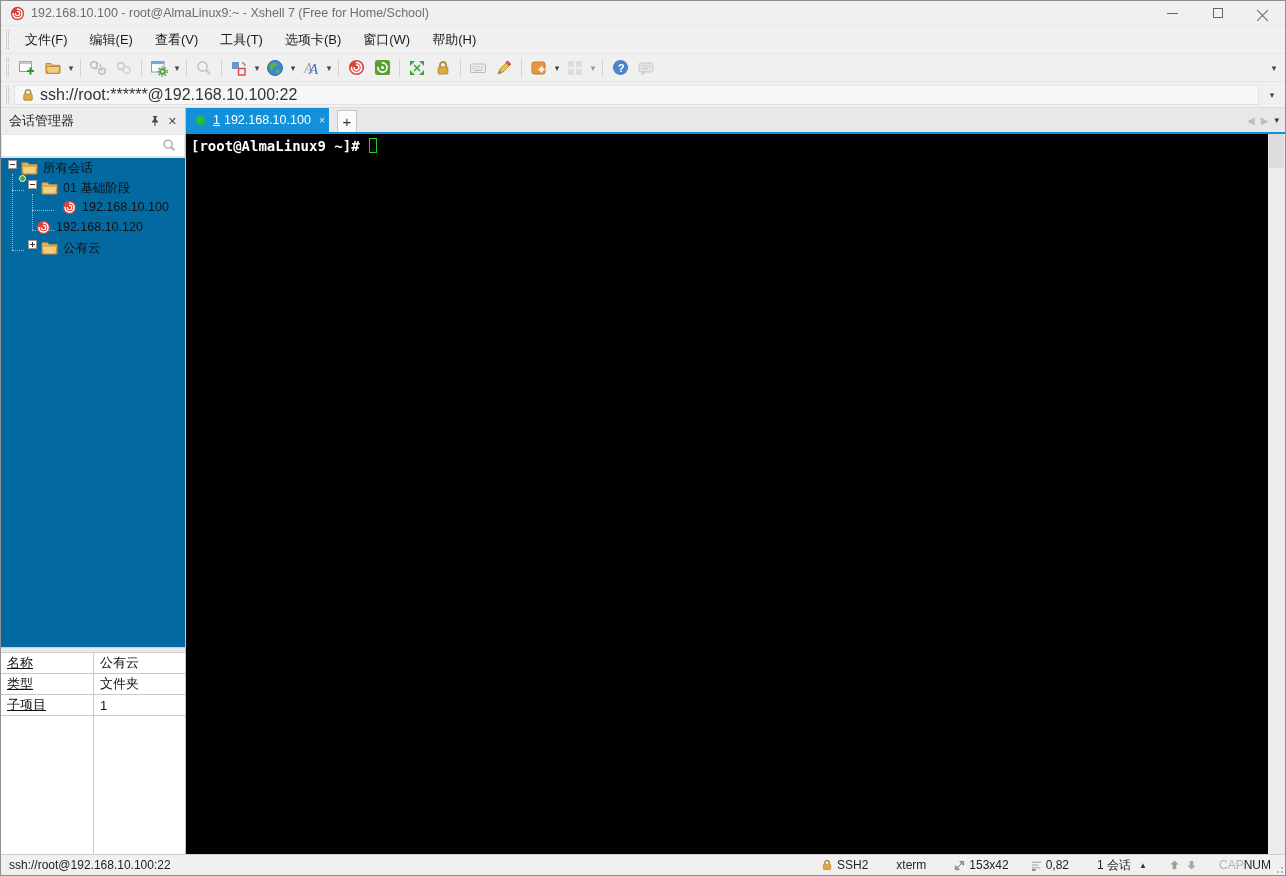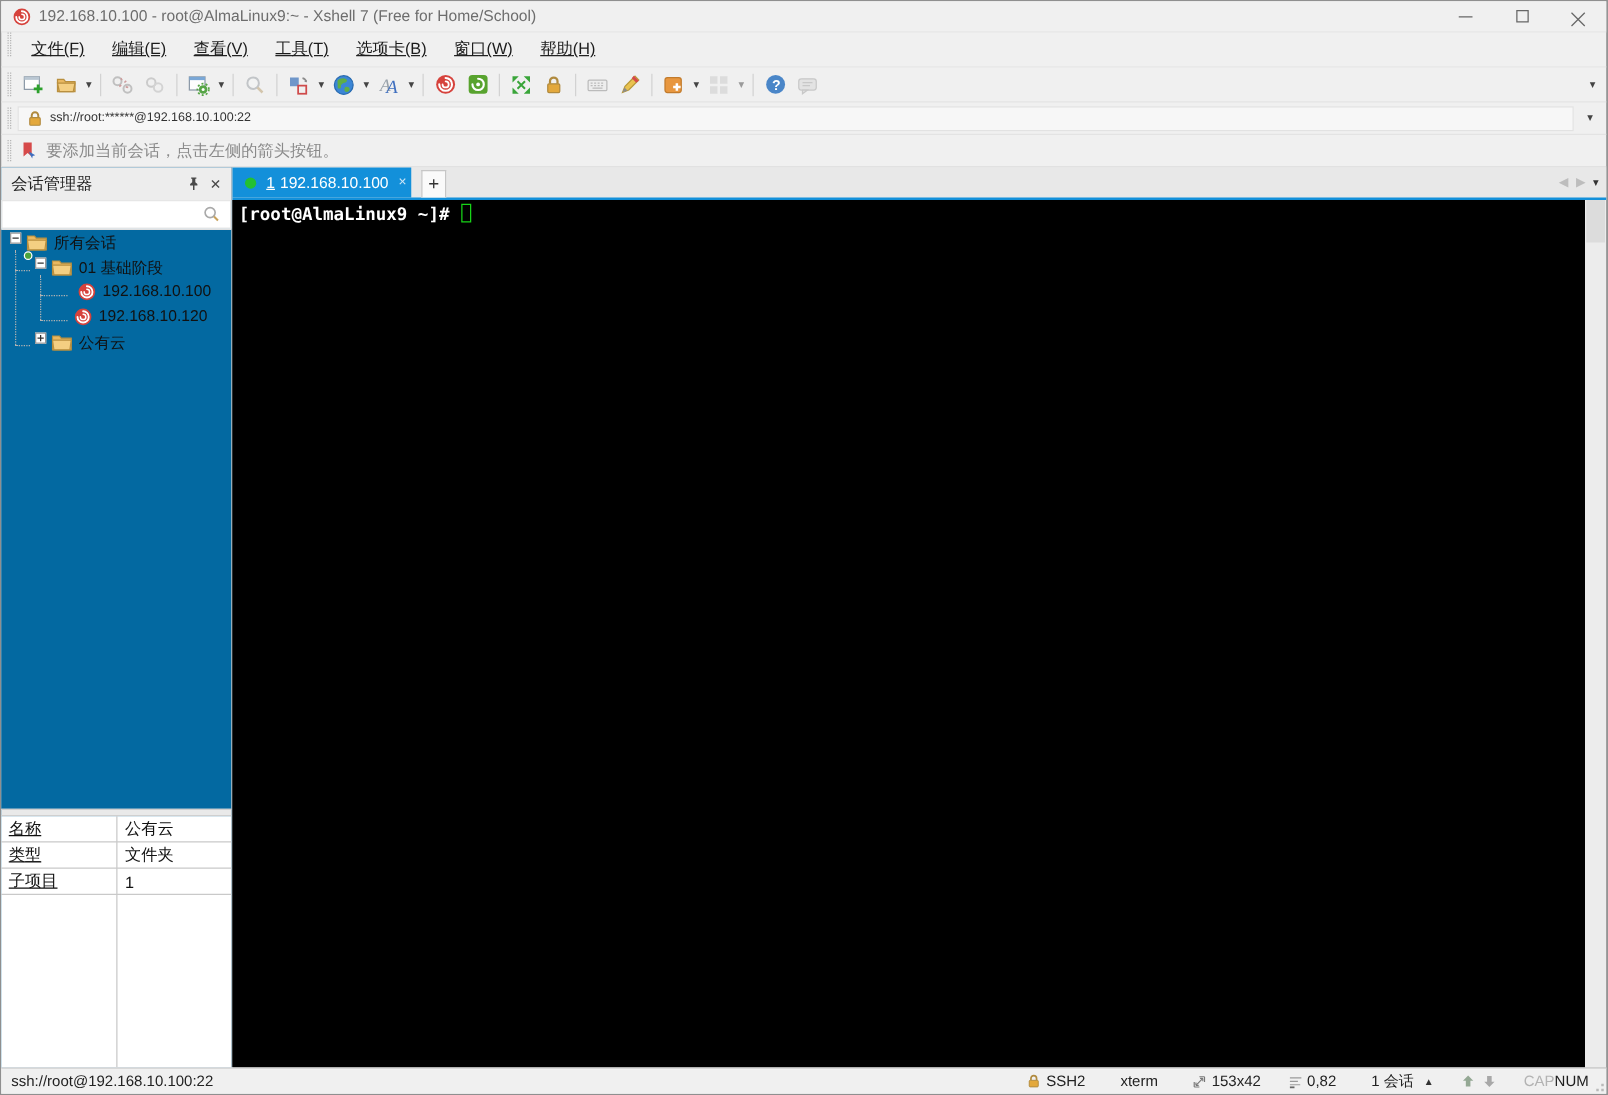--- a/index.html
+++ b/index.html
@@ -15,36 +15,36 @@
   .titlebar .title { color:#6d6d6d; font-size:12.5px; }
   .wincontrols { margin-left:auto; display:flex; height:100%; }
   .wbtn { width:45px; display:flex; align-items:center; justify-content:center; color:#666; }
   .ic-min { width:11px; height:1px; background:#666; display:block; }
   .ic-max { width:10px; height:10px; border:1px solid #666; display:block; }
   .ic-x { position:relative; width:11px; height:11px; display:block; }
   .ic-x::before,.ic-x::after { content:""; position:absolute; left:5px; top:0; width:1px; height:15px; background:#666; }
   .ic-x::before { transform:rotate(45deg); } .ic-x::after { transform:rotate(-45deg); }
 
   
-  .menubar { height:28px; display:flex; border-top:1px solid #e6e6e6; flex:0 0 auto;text-decoration:underline; }
+  .menubar { height:28px; display:flex; align-items:center; border-top:1px solid #e6e6e6; flex:0 0 auto; }
   .grip { width:3px; height:70%; border-left:1px dotted #b5b5b5; border-right:1px dotted #b5b5b5; margin:0 5px 0 5px; }
   .menuitem { padding:4px 11px; color:#1b1b1b; font-size:13px; }
 
   
   .toolbar { height:28px; display:flex; align-items:center; border-top:1px solid #e6e6e6; flex:0 0 auto; }
   .tb { width:26px; height:24px; display:flex; align-items:center; justify-content:center; border-radius:2px; }
   .caret { font-size:9px; color:#444; width:10px; text-align:center; }
   .tsep { width:1px; height:18px; background:#d2d2d2; margin:0 4px; }
   .dis { opacity:.55; filter:grayscale(35%); }
 
   
   .addressbar { height:26px; display:flex; align-items:center; border-top:1px solid #e3e3e3; flex:0 0 auto; }
   .addrfield { flex:1; height:20px; background:#f7f7f7; border:1px solid #e2e2e2; display:flex;
                align-items:center; margin-right:4px; }
-  .addrfield .txt { color:#333; font-size:10px; margin-left:5px; }
+  .addrfield .txt { color:#333; font-size:16px; margin-left:5px; }
   .addrcaret { margin:0 8px 0 4px; }
 
   
   .notifbar { height:26px; display:flex; align-items:center; border-top:1px solid #e3e3e3; flex:0 0 auto; }
   .notifbar .txt { color:#8a8a8a; margin-left:6px; }
 
   
   .main { flex:1; display:flex; min-height:0; border-top:1px solid #dcdcdc; }
 
   
@@ -322,28 +322,20 @@
     <div class="addrfield">
       <svg width="14" height="14" viewBox="0 0 16 16" style="margin-left:6px">
         <path d="M5 7V5a3 3 0 0 1 6 0v2" stroke="#b08a3e" stroke-width="1.8" fill="none"></path>
         <rect x="3.2" y="7" width="9.6" height="7" rx="1" fill="#e3a83c" stroke="#b08a3e"></rect>
         </svg>
       <span class="txt">ssh://root:******@192.168.10.100:22</span>
     </div>
     <span class="caret addrcaret">▾</span>
   </div>
 
-  <div class="notifbar">
-    <span class="grip"></span>
-    <svg width="15" height="15" viewBox="0 0 16 16" style="margin-left:2px">
-      <path d="M3 1h7v12l-3.5-3L3 13z" fill="#d64a4a"></path>
-      <path d="M8 9l5 3-2.2.6-.4 2.2-2.4-4.6z" fill="#3f6fbf"></path>
-      </svg>
-    <span class="txt">要添加当前会话，点击左侧的箭头按钮。</span>
-  </div>
 
   <div class="main">
 
     <div class="sidebar">
       <div class="sbheader">
         <span class="t">会话管理器</span>
         <div class="sbtools">
           <svg width="10" height="12" viewBox="0 0 12 14">
             <path d="M3.5 1h5v1.3H7.5v3.2l2 1.8v1.4H6.7V13H5.3V8.7H2.5V7.3l2-1.8V2.3H3.5z" fill="#4a4a4a"></path>
             </svg>
@@ -393,21 +385,21 @@
           <span class="tico">
             <svg width="15" height="15" viewBox="0 0 18 18">
                 <circle cx="9" cy="9" r="8" fill="#d6423c"></circle>
                 <path d="M9 3.6a5.4 5.4 0 1 1-5.4 5.4" stroke="#fff" stroke-width="1.8" fill="none" stroke-linecap="round"></path>
                 <path d="M9 6.4a2.6 2.6 0 1 1-2.6 2.6" stroke="#fff" stroke-width="1.5" fill="none" stroke-linecap="round"></path>
               </svg>
           </span>
           <span class="lbl">192.168.10.100</span>
         </div>
 
-        <div class="trow" style="padding-left:54px">
+        <div class="trow" style="padding-left:31px">
           <span class="tico">
             <svg width="15" height="15" viewBox="0 0 18 18">
                 <circle cx="9" cy="9" r="8" fill="#d6423c"></circle>
                 <path d="M9 3.6a5.4 5.4 0 1 1-5.4 5.4" stroke="#fff" stroke-width="1.8" fill="none" stroke-linecap="round"></path>
                 <path d="M9 6.4a2.6 2.6 0 1 1-2.6 2.6" stroke="#fff" stroke-width="1.5" fill="none" stroke-linecap="round"></path>
               </svg>
           </span>
           <span class="lbl">192.168.10.120</span>
         </div>
 

